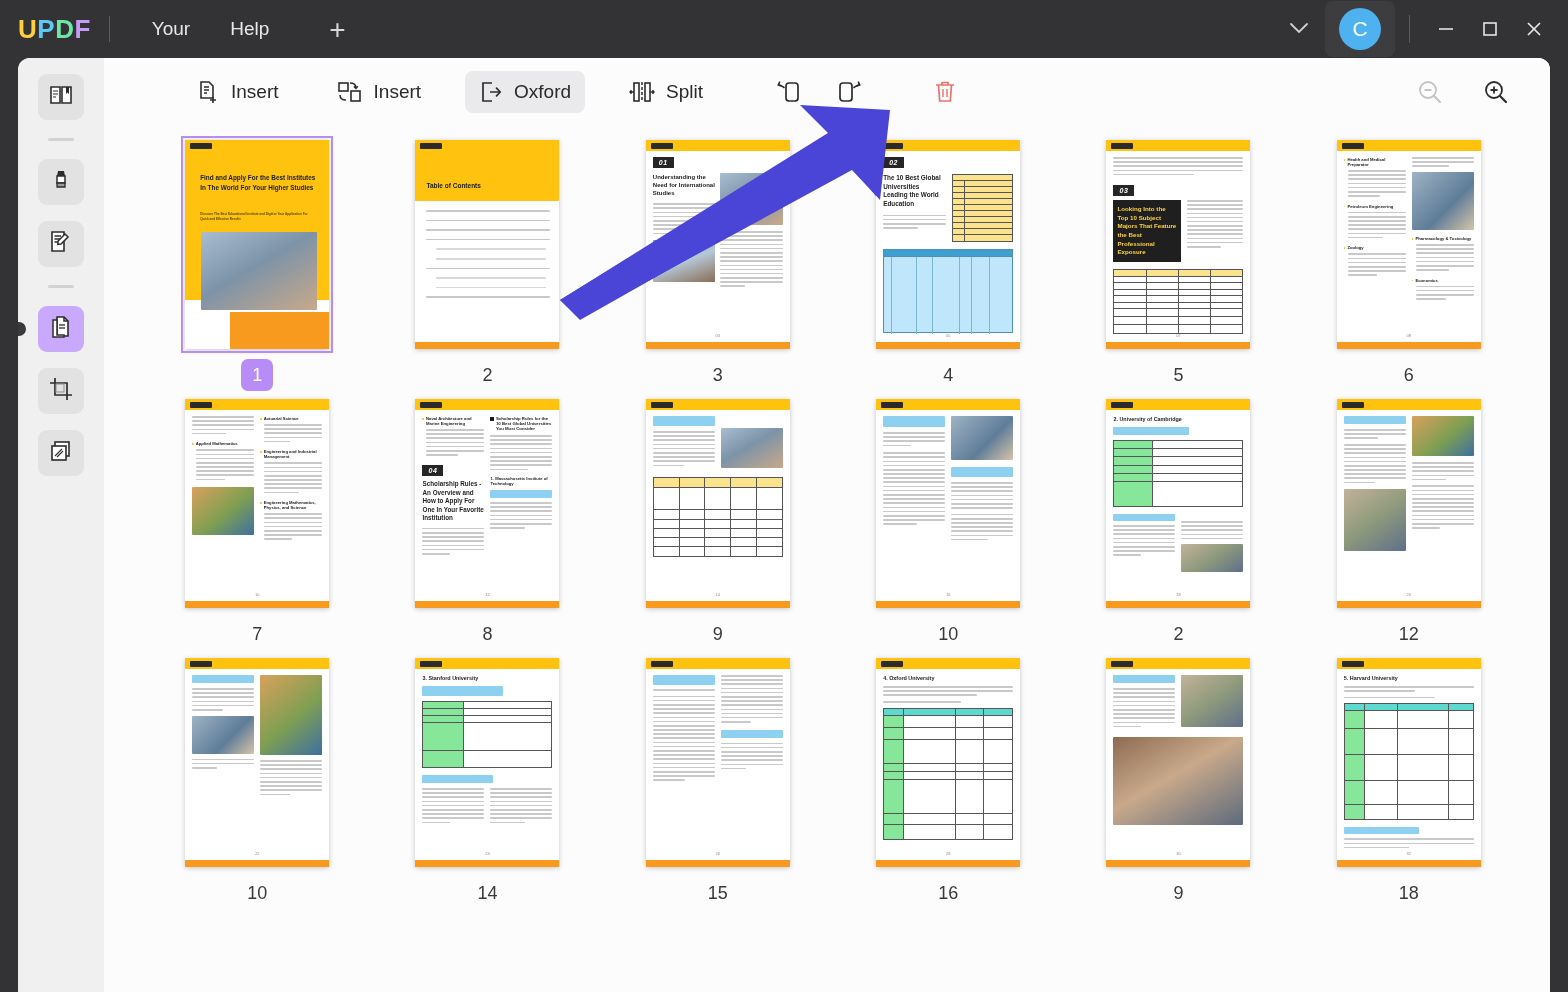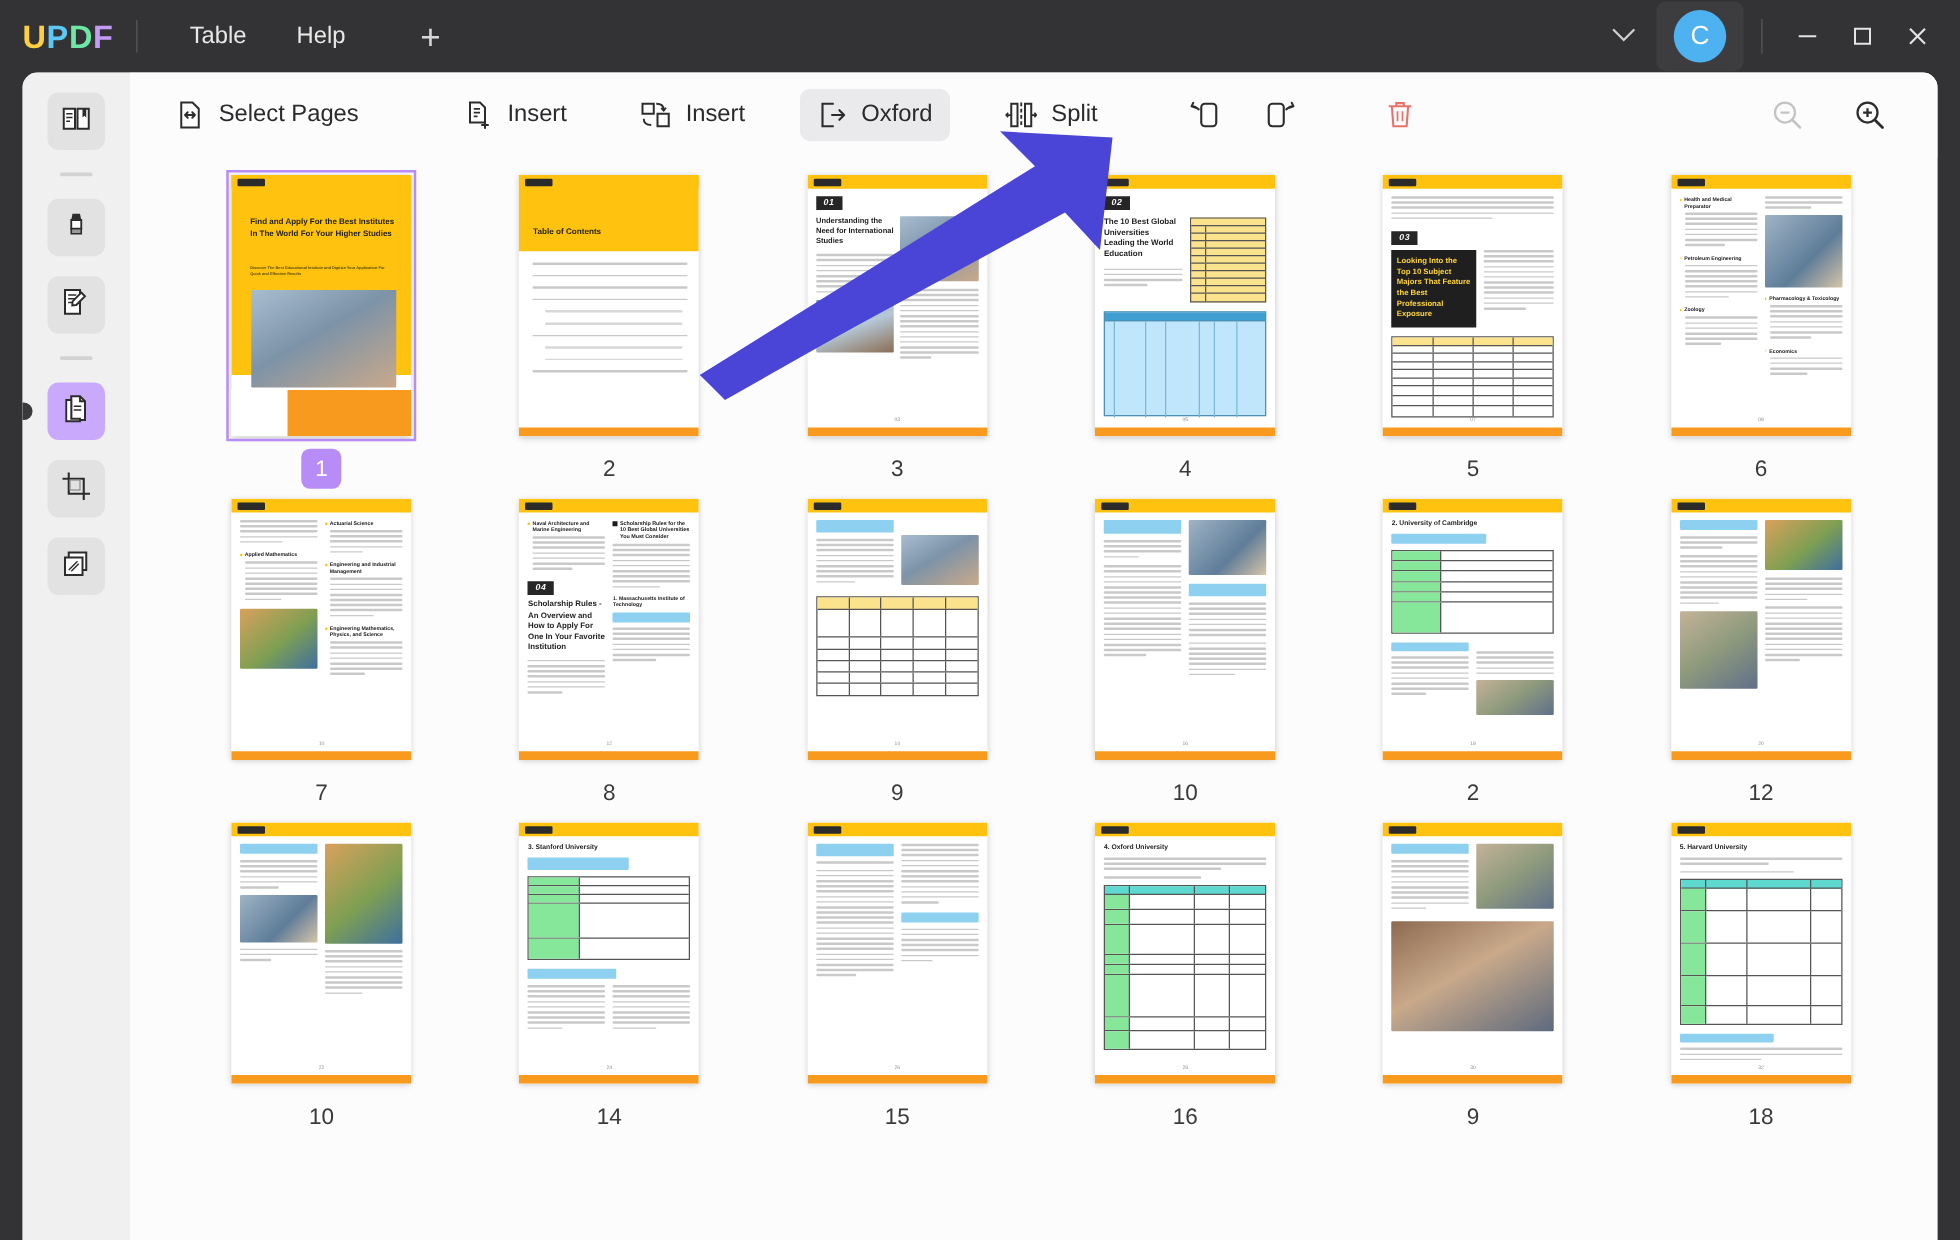--- a/index.html
+++ b/index.html
@@ -149,21 +149,21 @@
 <body>
 
 <div class="titlebar">
   <div class="logo">
     <span style="color: rgb(255, 207, 63);">U</span>
       <span style="color: rgb(94, 200, 245);">P</span>
       <span style="color: rgb(110, 231, 165);">D</span>
       <span style="color: rgb(196, 155, 245);">F</span>
   </div>
   <div class="tb-divider"></div>
-  <div class="menu-item">Table</div>
+  <div class="menu-item">Your</div>
   <div class="menu-item">Help</div>
 
   <div class="tabstrip">
     <div class="tab-add">+</div>
   </div>
 
   <div class="tb-right">
     <div class="chev-down">
       <svg width="20" height="12" viewBox="0 0 20 12">
           <path d="M2 2 L10 10 L18 2" stroke="#d0d0d0" stroke-width="1.8" fill="none" stroke-linecap="round"></path>
@@ -258,29 +258,20 @@
             <line x1="9" y1="19" x2="15" y2="13" stroke="#2c2c2c" stroke-width="1.1"></line>
           </svg>
       </span>
     </div>
     <div class="rail-handle"></div>
   </div>
 
   <div class="main">
 
     <div class="toolbar">
-      <div class="tool">
-        <span class="ic">
-          <svg width="24" height="24" viewBox="0 0 24 24">
-              <path d="M5 2h9l5 5v15H5z" fill="none" stroke="#2c2c2c" stroke-width="1.6"></path>
-              <path d="M8 12h8M8 12l2.2-2.2M8 12l2.2 2.2M16 12l-2.2-2.2M16 12l-2.2 2.2" stroke="#2c2c2c" stroke-width="1.5" fill="none" stroke-linecap="round"></path>
-            </svg>
-        </span>
-        <span>Select Pages</span>
-      </div>
       <div class="tool-gap"></div>
       <div class="tool">
         <span class="ic">
           <svg width="24" height="24" viewBox="0 0 24 24">
               <path d="M5 2h8l4 4v12H5z" fill="none" stroke="#2c2c2c" stroke-width="1.6"></path>
               <line x1="8" y1="7" x2="13" y2="7" stroke="#2c2c2c" stroke-width="1.4"></line>
               <line x1="8" y1="10" x2="13" y2="10" stroke="#2c2c2c" stroke-width="1.4"></line>
               <line x1="8" y1="13" x2="11" y2="13" stroke="#2c2c2c" stroke-width="1.4"></line>
               <line x1="17" y1="17" x2="17" y2="23" stroke="#2c2c2c" stroke-width="1.6"></line>
               <line x1="14" y1="20" x2="20" y2="20" stroke="#2c2c2c" stroke-width="1.6"></line>

